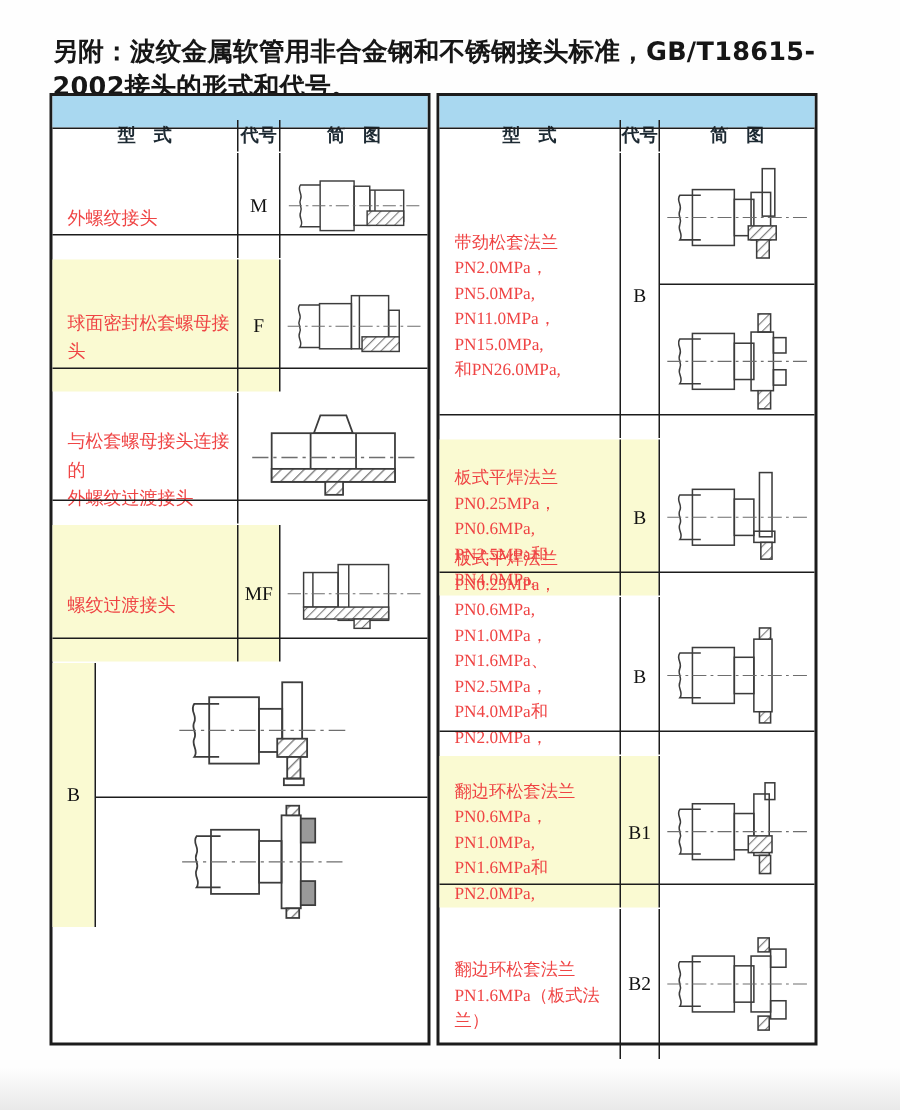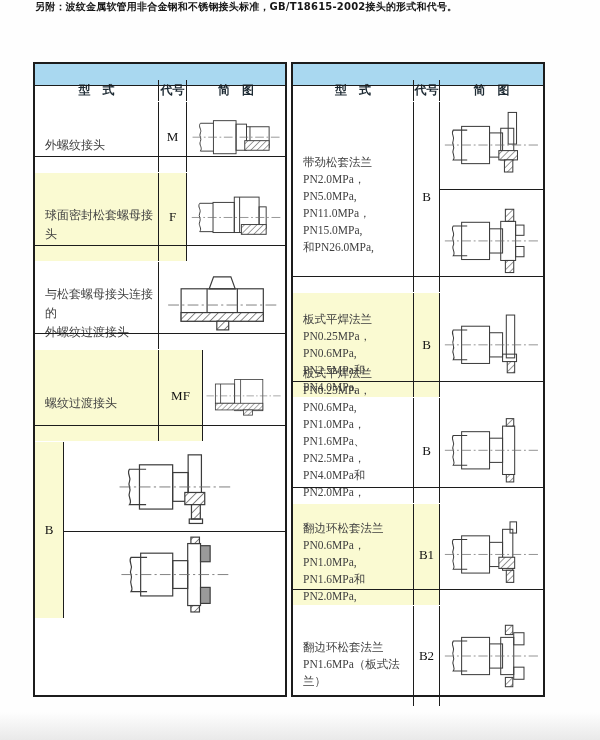--- a/index.html
+++ b/index.html
@@ -7,35 +7,35 @@
     --hl-bg:#fafad2;
     --border:#1c1c1c;
     --ink:#161616;
   }
   *{box-sizing:border-box;margin:0;padding:0;}
   html,body{width:600px;height:740px;}
   body{background:#ffffff;font-family:"DejaVu Sans","Liberation Sans",sans-serif;}
   .page{position:relative;width:600px;height:740px;background:#fefefe;overflow:hidden;}
   .page::after{content:'';position:absolute;left:0;right:0;bottom:0;height:28px;
     background:linear-gradient(#fefefe,#e9e9e9);pointer-events:none;}
-  .title{position:absolute;left:35px;top:0;width:545px;
-    font-size:10px;font-weight:700;color:var(--ink);letter-spacing:.2px;}
+  .title{position:absolute;left:35px;top:23px;width:545px;
+    font-size:17px;font-weight:700;color:var(--ink);letter-spacing:.2px;}
   .tbl{position:absolute;top:62px;width:254px;height:635px;
     border:2px solid var(--border);background:#fff;display:flex;flex-direction:column;}
   #tbl-left{left:33px;}
   #tbl-right{left:291px;}
   .row{display:flex;width:100%;}
   .row + .row{border-top:1px solid var(--border);}
   .cell{height:100%;margin-top:16px;}
   .cell + .cell{border-left:1px solid var(--border);}
   .head{background:var(--header-bg);}
   .head .cell{display:flex;align-items:center;justify-content:center;
     font-size:12px;font-weight:600;color:#1d2a33;}
   .type{display:flex;flex-direction:column;justify-content:center;
-    padding:20px 4px 4px 10px;color:#404040;
+    padding:20px 4px 4px 10px;color:#ef4444;
     font-family:"Liberation Serif","DejaVu Sans",serif;}
   #tbl-left .type{font-size:12px;line-height:19px;}
   #tbl-right .type{font-size:11.5px;line-height:17px;}
   .code{display:flex;align-items:center;justify-content:center;
     font-family:"Liberation Serif","DejaVu Serif",serif;
     font-size:13px;color:#111;}
   .hl{background:var(--hl-bg);}
   .diag-cell{flex:1;display:flex;flex-direction:column;}
   .sub{display:flex;align-items:center;justify-content:center;flex:none;}
   .sub + .sub{border-top:1px solid var(--border);}
@@ -125,21 +125,21 @@
                 <line x1="2" y1="37" x2="102" y2="37" style="stroke:#6e6e6e;stroke-width:0.8" stroke-dasharray="10 3 2 3"></line>
               </svg>
             </div>
           </div>
         </div>
       </div>
       <div class="row" style="height: 92px;">
         <div class="cell type hl" style="width: 123px;">
           <div class="type-line">螺纹过渡接头</div>
         </div>
-        <div class="cell code hl" style="width: 44px;">MF</div>
+        <div class="cell code hl" style="width: 28px;">MF</div>
         <div class="cell diag-cell">
           <div class="sub single">
             <div class="dwrap">
               <svg class="diag" viewBox="0 0 104 74" preserveAspectRatio="xMidYMid meet">
                 <rect x="14" y="21" width="26" height="26"></rect>
                 <line x1="21" y1="21" x2="21" y2="47"></line>
                 <rect x="40" y="15" width="38" height="42"></rect>
                 <line x1="48" y1="15" x2="48" y2="57"></line>
                 <rect x="14" y="47" width="64" height="9" style="fill:url(#hatch)"></rect>
                 <rect x="52" y="56" width="12" height="7" style="fill:url(#hatch)"></rect>

